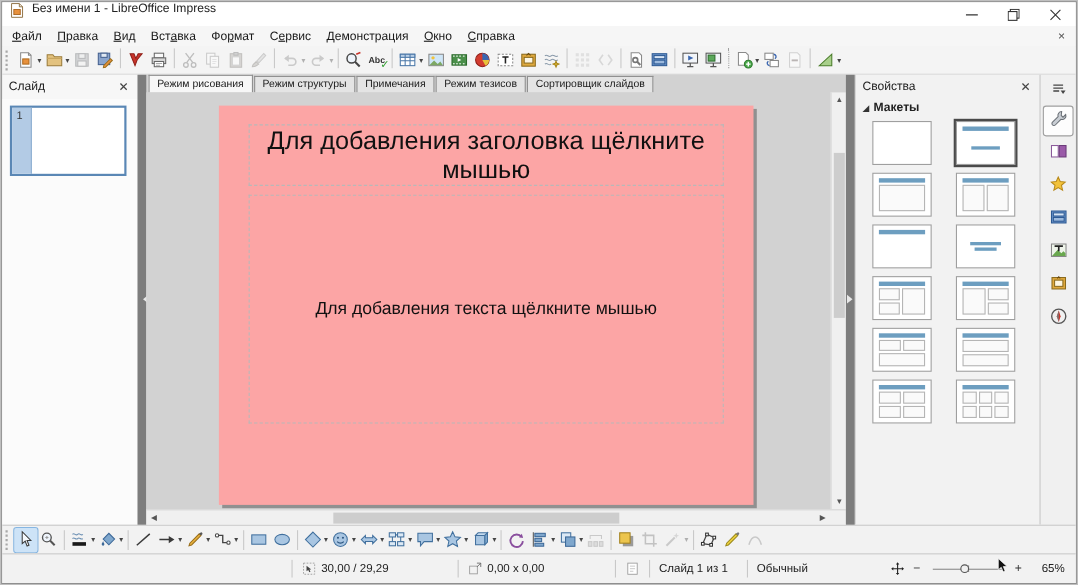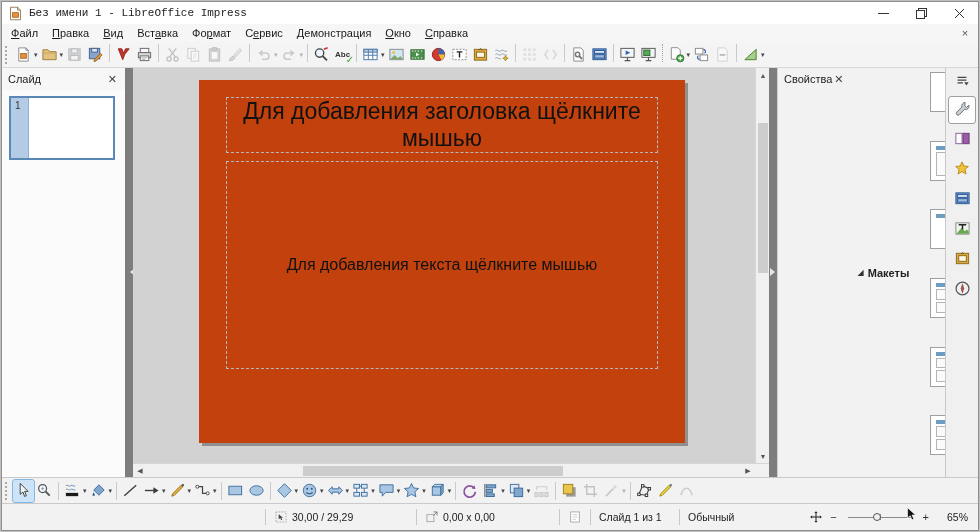--- a/index.html
+++ b/index.html
@@ -1,20 +1,20 @@
 <!DOCTYPE html>
 <html><head>
 <meta charset="utf-8">
 <style>
   * { margin:0; padding:0; box-sizing:border-box; }
   html,body { width:980px; height:532px; font-family:"Liberation Sans","DejaVu Sans",sans-serif; background:#bfbfbf; }
   .window { position:relative; width:978px; height:530px; margin:1px; background:#f1f1f1; border:1px solid #8f8f8f; display:flex; flex-direction:column; overflow:hidden; }
 
   
-  .titlebar { height:22px; background:#fff; display:flex; align-items:center; padding-left:6px; flex:none;font-family:Liberation Mono, monospace; }
+  .titlebar { height:22px; background:#fff; display:flex; padding-left:6px; flex:none; }
   .titlebar .appicon { width:15px; height:15px; margin-right:6px; }
   .titlebar .title { font-size:11px; color:#222; flex:1; white-space:nowrap; }
   .wbtns { display:flex; height:100%; }
   .wbtn { width:38px; display:flex; align-items:center; justify-content:center; font-size:11px; color:#333; }
   .wbtn svg { width:11px; height:11px; }
 
   
   .menubar { height:18px; background:#f6f6f6; display:flex; align-items:center; font-size:11px; color:#1a1a1a; flex:none; padding-left:2px; }
   .menu-item { padding:1px 7px; white-space:nowrap; }
   .menu-item .u { text-decoration:underline; }
@@ -50,34 +50,34 @@
   .vsplit .arr { position:absolute; top:50%; left:1px; margin-top:-5px; width:0; height:0; border:4px solid transparent; }
   .vsplit .arr.left  { border-right:5px solid #e8e8e8; }
   .vsplit .arr.right { border-left:5px solid #e8e8e8; }
 
   .center { flex:1; display:flex; flex-direction:column; min-width:0; background:#d2d2d2; }
   .tabrow { height:16px; display:flex; align-items:flex-end; background:#d2d2d2; padding-left:2px; flex:none; }
   .tab { font-size:9.5px; color:#1a1a1a; background:#e4e4e4; border:1px solid #909090; border-bottom:none; padding:1px 7px 2px; margin-right:1px; white-space:nowrap; }
   .tab.active { background:#f7f7f7; padding-top:2px; }
 
   .workspace { flex:1; position:relative; background:#d2d2d2; min-height:0; }
-  .slide { position:absolute; left:66px; top:12px; width:486px; height:363px; background:#c2410c; box-shadow:3px 3px 0 rgba(90,90,90,.55);padding-left:16px; }
+  .slide { position:absolute; left:66px; top:12px; width:486px; height:363px; background:#fca5a5; box-shadow:3px 3px 0 rgba(90,90,90,.55);padding-left:16px; }
   .ph-box { position:absolute; left:27px; right:27px; border:1px dashed #b8b8b8; display:flex; align-items:center; justify-content:center; text-align:center; color:#111; }
   .ph-title { top:17px; height:56px; font-size:23px; line-height:27px; }
   .ph-body  { top:81px; height:208px; font-size:16px;text-align:center; }
 
   .vscroll { position:absolute; right:0; top:0; bottom:0; width:14px; background:#f0f0f0; border-left:1px solid #d6d6d6; }
   .vscroll .sarr { position:absolute; left:0; width:14px; height:14px; display:flex; align-items:center; justify-content:center; font-size:7px; color:#555; }
   .vscroll .thumb { position:absolute; left:2px; width:10px; top:55px; height:150px; background:#cdcdcd; }
   .hscrollrow { height:14px; background:#f0f0f0; border-top:1px solid #d6d6d6; position:relative; flex:none; }
   .hscrollrow .sarr { position:absolute; top:0; width:14px; height:14px; display:flex; align-items:center; justify-content:center; font-size:7px; color:#555; }
   .hscrollrow .thumb { position:absolute; top:2px; height:10px; left:170px; width:260px; background:#cdcdcd; }
 
   
-  .props { width:168px; background:#f2f2f2; display:flex; flex-direction:row; flex:none; border-left:1px solid #d0d0d0; }
+  .props { width:168px; background:#f2f2f2; display:flex; flex-direction:column; flex:none; border-left:1px solid #d0d0d0; }
   .sect { display:flex; align-items:center; font-size:11px; font-weight:bold; color:#222; padding:2px 6px; }
   .sect .tri { font-size:8px; margin-right:4px; color:#333; }
   .layoutgrid { display:grid; grid-template-columns:54px 54px; column-gap:22px; row-gap:7px; padding:4px 0 0 15px; }
   .lthumb { width:54px; height:40px; border:1px solid #9f9f9f; background:#fff; display:flex; flex-direction:column; }
   .lthumb.sel { outline:2px solid #4a4a4a; }
   .lt-title { height:4px; background:#6d9ec0; margin:4px 5px 2px; flex:none; }
   .lt-cl { height:3px; background:#6d9ec0; width:50%; margin:12px auto 0; }
   .lt-cl2 { margin:auto; width:100%; }
   .lt-cl2 div { height:3px; background:#6d9ec0; margin:2px auto; }
   .lt-cl2 div:nth-child(1){ width:55%; } .lt-cl2 div:nth-child(2){ width:40%; }
@@ -459,20 +459,29 @@
           <span class="num">1</span>
         </div>
       </div>
     </div>
 
     <div class="vsplit">
         <span class="arr left"></span>
       </div>
 
     <div class="center">
+      <div class="tabrow">
+          <span id="tabs" style="display:flex;align-items:flex-end;">
+            <span class="tab active">Режим рисования</span>
+            <span class="tab">Режим структуры</span>
+            <span class="tab">Примечания</span>
+            <span class="tab">Режим тезисов</span>
+            <span class="tab">Сортировщик слайдов</span>
+          </span>
+        </div>
       <div class="workspace">
         <div class="slide">
           <div class="ph-box ph-title">
             <span>Для добавления заголовка щёлкните мышью</span>
           </div>
           <div class="ph-box ph-body">
             <span>Для добавления текста щёлкните мышью</span>
           </div>
         </div>
         <div class="vscroll">

